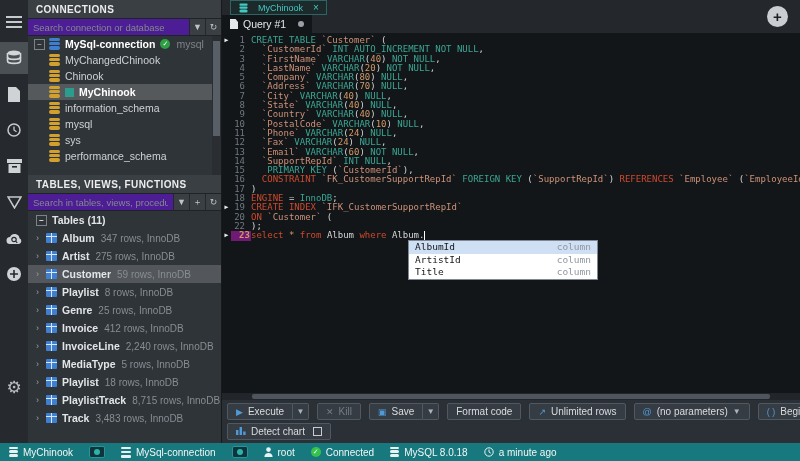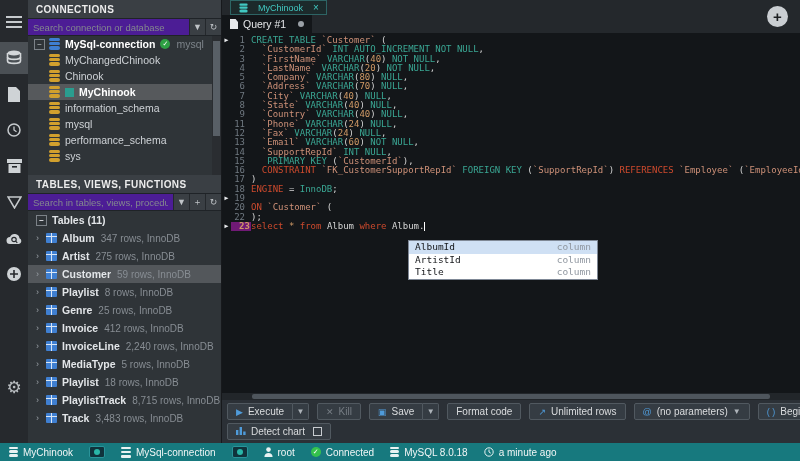--- a/index.html
+++ b/index.html
@@ -252,30 +252,30 @@
             </span>
             <span class="lbl">mysql</span>
           </div>
           <div class="trow">
             <span class="spacer"></span>
             <span class="dbicon">
               <i style="background:#d1a02e"></i>
               <i style="background:#d1a02e"></i>
               <i style="background:#d1a02e"></i>
             </span>
+            <span class="lbl">sys</span>
+          </div>
+          <div class="trow">
+            <span class="spacer"></span>
+            <span class="dbicon">
+              <i style="background:#d1a02e"></i>
+              <i style="background:#d1a02e"></i>
+              <i style="background:#d1a02e"></i>
+            </span>
             <span class="lbl">performance_schema</span>
-          </div>
-          <div class="trow">
-            <span class="spacer"></span>
-            <span class="dbicon">
-              <i style="background:#d1a02e"></i>
-              <i style="background:#d1a02e"></i>
-              <i style="background:#d1a02e"></i>
-            </span>
-            <span class="lbl">sys</span>
           </div>
           <div class="vscroll-track">
           <div class="vscroll-thumb"></div>
         </div>
         </div>
       <div class="sec-header">TABLES, VIEWS, FUNCTIONS</div>
       <div class="searchrow">
         <input placeholder="Search in tables, views, procedures" style="">
         <div class="sbtn">▼</div>
         <div class="sbtn">＋</div>
@@ -377,29 +377,30 @@
       <div class="editor" id="editor">
         <div class="eline"><span class="mk">▶</span><span class="ln">1</span><span class="code"><span class="tk-t">CREATE TABLE </span><span class="tk-o">`Customer`</span><span class="tk-w"> (</span></span></div>
           <div class="eline"><span class="mk"></span><span class="ln">2</span><span class="code"><span class="tk-w">  </span><span class="tk-o">`CustomerId`</span><span class="tk-w"> </span><span class="tk-t">INT AUTO_INCREMENT NOT NULL</span><span class="tk-w">,</span></span></div>
           <div class="eline"><span class="mk"></span><span class="ln">3</span><span class="code"><span class="tk-w">  </span><span class="tk-o">`FirstName`</span><span class="tk-w"> </span><span class="tk-t">VARCHAR</span><span class="tk-w">(</span><span class="tk-n">40</span><span class="tk-w">)</span><span class="tk-t"> NOT NULL</span><span class="tk-w">,</span></span></div>
           <div class="eline"><span class="mk"></span><span class="ln">4</span><span class="code"><span class="tk-w">  </span><span class="tk-o">`LastName`</span><span class="tk-w"> </span><span class="tk-t">VARCHAR</span><span class="tk-w">(</span><span class="tk-n">20</span><span class="tk-w">)</span><span class="tk-t"> NOT NULL</span><span class="tk-w">,</span></span></div>
           <div class="eline"><span class="mk"></span><span class="ln">5</span><span class="code"><span class="tk-w">  </span><span class="tk-o">`Company`</span><span class="tk-w"> </span><span class="tk-t">VARCHAR</span><span class="tk-w">(</span><span class="tk-n">80</span><span class="tk-w">)</span><span class="tk-t"> NULL</span><span class="tk-w">,</span></span></div>
           <div class="eline"><span class="mk"></span><span class="ln">6</span><span class="code"><span class="tk-w">  </span><span class="tk-o">`Address`</span><span class="tk-w"> </span><span class="tk-t">VARCHAR</span><span class="tk-w">(</span><span class="tk-n">70</span><span class="tk-w">)</span><span class="tk-t"> NULL</span><span class="tk-w">,</span></span></div>
           <div class="eline"><span class="mk"></span><span class="ln">7</span><span class="code"><span class="tk-w">  </span><span class="tk-o">`City`</span><span class="tk-w"> </span><span class="tk-t">VARCHAR</span><span class="tk-w">(</span><span class="tk-n">40</span><span class="tk-w">)</span><span class="tk-t"> NULL</span><span class="tk-w">,</span></span></div>
           <div class="eline"><span class="mk"></span><span class="ln">8</span><span class="code"><span class="tk-w">  </span><span class="tk-o">`State`</span><span class="tk-w"> </span><span class="tk-t">VARCHAR</span><span class="tk-w">(</span><span class="tk-n">40</span><span class="tk-w">)</span><span class="tk-t"> NULL</span><span class="tk-w">,</span></span></div>
           <div class="eline"><span class="mk"></span><span class="ln">9</span><span class="code"><span class="tk-w">  </span><span class="tk-o">`Country`</span><span class="tk-w"> </span><span class="tk-t">VARCHAR</span><span class="tk-w">(</span><span class="tk-n">40</span><span class="tk-w">)</span><span class="tk-t"> NULL</span><span class="tk-w">,</span></span></div>
+          <div class="eline"><span class="mk"></span><span class="ln">10</span><span class="code"><span class="tk-w">  </span><span class="tk-o">`PostalCode`</span><span class="tk-w"> </span><span class="tk-t">VARCHAR</span><span class="tk-w">(</span><span class="tk-n">10</span><span class="tk-w">)</span><span class="tk-t"> NULL</span><span class="tk-w">,</span></span></div>
           <div class="eline"><span class="mk"></span><span class="ln">11</span><span class="code"><span class="tk-w">  </span><span class="tk-o">`Phone`</span><span class="tk-w"> </span><span class="tk-t">VARCHAR</span><span class="tk-w">(</span><span class="tk-n">24</span><span class="tk-w">)</span><span class="tk-t"> NULL</span><span class="tk-w">,</span></span></div>
           <div class="eline"><span class="mk"></span><span class="ln">12</span><span class="code"><span class="tk-w">  </span><span class="tk-o">`Fax`</span><span class="tk-w"> </span><span class="tk-t">VARCHAR</span><span class="tk-w">(</span><span class="tk-n">24</span><span class="tk-w">)</span><span class="tk-t"> NULL</span><span class="tk-w">,</span></span></div>
           <div class="eline"><span class="mk"></span><span class="ln">13</span><span class="code"><span class="tk-w">  </span><span class="tk-o">`Email`</span><span class="tk-w"> </span><span class="tk-t">VARCHAR</span><span class="tk-w">(</span><span class="tk-n">60</span><span class="tk-w">)</span><span class="tk-t"> NOT NULL</span><span class="tk-w">,</span></span></div>
           <div class="eline"><span class="mk"></span><span class="ln">14</span><span class="code"><span class="tk-w">  </span><span class="tk-o">`SupportRepId`</span><span class="tk-w"> </span><span class="tk-t">INT NULL</span><span class="tk-w">,</span></span></div>
           <div class="eline"><span class="mk"></span><span class="ln">15</span><span class="code"><span class="tk-w">   </span><span class="tk-t">PRIMARY KEY</span><span class="tk-w"> (</span><span class="tk-o">`CustomerId`</span><span class="tk-w">),</span></span></div>
           <div class="eline"><span class="mk"></span><span class="ln">16</span><span class="code"><span class="tk-w">  </span><span class="tk-r">CONSTRAINT</span><span class="tk-w"> </span><span class="tk-o">`FK_CustomerSupportRepId`</span><span class="tk-w"> </span><span class="tk-t">FOREIGN KEY</span><span class="tk-w"> (</span><span class="tk-o">`SupportRepId`</span><span class="tk-w">) </span><span class="tk-r">REFERENCES</span><span class="tk-w"> </span><span class="tk-o">`Employee`</span><span class="tk-w"> (</span><span class="tk-o">`EmployeeId`</span></span></div>
           <div class="eline"><span class="mk"></span><span class="ln">17</span><span class="code"><span class="tk-w">)</span></span></div>
           <div class="eline"><span class="mk"></span><span class="ln">18</span><span class="code"><span class="tk-r">ENGINE</span><span class="tk-w"> = </span><span class="tk-t">InnoDB</span><span class="tk-w">;</span></span></div>
-          <div class="eline"><span class="mk">▶</span><span class="ln">19</span></div>
+          <div class="eline"><span class="mk">▶</span><span class="ln">19</span><span class="code"><span class="tk-r">CREATE INDEX</span><span class="tk-w"> </span><span class="tk-o">`IFK_CustomerSupportRepId`</span></span></div>
           <div class="eline"><span class="mk"></span><span class="ln">20</span><span class="code"><span class="tk-r">ON</span><span class="tk-w"> </span><span class="tk-o">`Customer`</span><span class="tk-w"> (</span></span></div>
           <div class="eline"><span class="mk"></span><span class="ln">22</span><span class="code"><span class="tk-w">);</span></span></div>
           <div class="eline cur"><span class="mk">▶</span><span class="ln">23</span><span class="code"><span class="tk-r">select</span><span class="tk-w"> </span><span class="tk-n">*</span><span class="tk-w"> </span><span class="tk-r">from</span><span class="tk-w"> </span><span class="tk-w">Album</span><span class="tk-w"> </span><span class="tk-r">where</span><span class="tk-w"> </span><span class="tk-w">Album.</span><span class="caret"></span></span></div>
           <div class="autocomplete" id="autocomplete">
             <div class="ac-row selected">
               <span style="font-family:'DejaVu Sans Mono',monospace">AlbumId</span>
               <span class="kind">column</span>
             </div>
             <div class="ac-row">
               <span style="font-family:'DejaVu Sans Mono',monospace">ArtistId</span>

